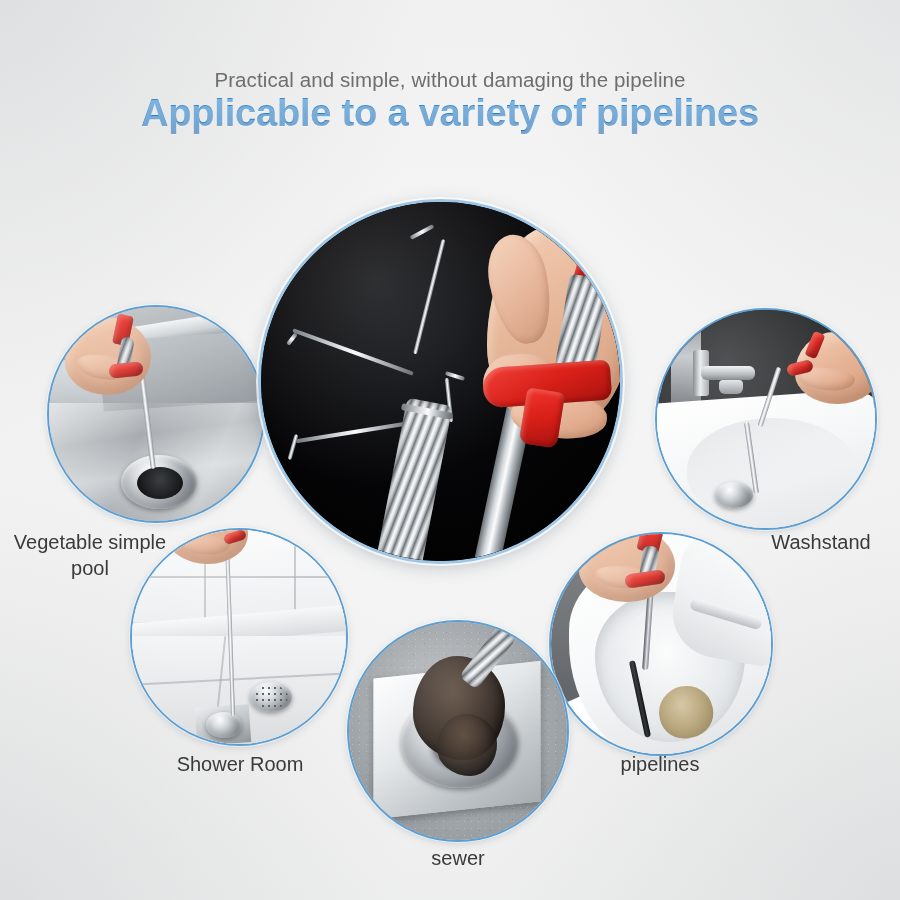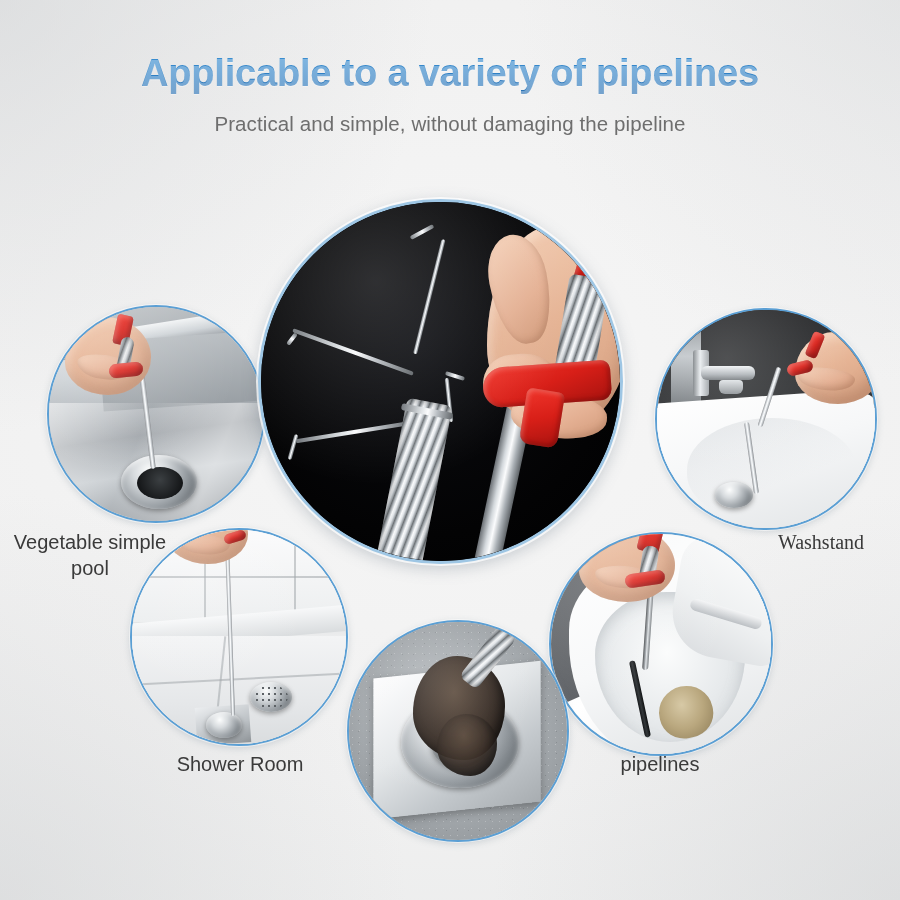--- a/index.html
+++ b/index.html
@@ -116,21 +116,21 @@
   .circle-label {
     position: absolute;
     font-size: 20px;
     color: #3a3a3a;
     text-align: center;
     line-height: 1.28;
     z-index: 15;
     white-space: pre-line;
   }
   #label-vegetable { left: 0px;   top: 530px; width: 180px; }
-  #label-washstand { left: 742px; top: 530px; width: 158px; font-family: Liberation Serif, serif; }
+  #label-washstand { left: 742px; top: 530px; width: 158px; }
   #label-shower    { left: 148px; top: 752px; width: 184px; }
   #label-sewer     { left: 360px; top: 846px; width: 196px; }
   #label-closestool{ left: 578px; top: 752px; width: 164px; }
 
   
 
   
   .hand {
     position: absolute;
     background: linear-gradient(160deg, #f3cdb3 0%, #e6b495 45%, #d39e7f 100%);
@@ -231,22 +231,22 @@
     border-radius: 48% 52% 44% 56% / 55% 48% 52% 45%;
     box-shadow: inset -4px -4px 10px rgba(0,0,0,0.55);
   }
 </style>
 </head>
 <body>
 
 <div id="stage">
 
   <div id="heading">
+    <div id="page-subtitle">Practical and simple, without damaging the pipeline</div>
     <div id="page-title">Applicable to a variety of pipelines</div>
-    <div id="page-subtitle">Practical and simple, without damaging the pipeline</div>
   </div>
 
   <div class="photo-circle" id="hero-circle">
     <div class="scene" id="hero-scene">
 
       <div class="claw-wire" style="left:152px; top:34px; width:4px; height:118px; transform:rotate(14deg); transform-origin:50% 100%;"></div>
       <div class="claw-wire" style="left:148px; top:28px; width:26px; height:4px; transform:rotate(-28deg);"></div>
 
       <div class="claw-wire" style="left:28px; top:148px; width:128px; height:4px; transform:rotate(20deg);"></div>
       <div class="claw-wire" style="left:24px; top:135px; width:14px; height:4px; transform:rotate(-52deg);"></div>
@@ -393,20 +393,21 @@
       <div class="chrome-drain" style="left:82px; top:100px; width:58px; height:46px;
                   background:radial-gradient(circle at 44% 34%, #cfd4d7 0%, #8e9397 45%, #53585c 80%, #33383b 100%);"></div>
 
       <div class="hair-clog" style="left:64px; top:34px; width:92px; height:104px;"></div>
       <div class="hair-clog" style="left:88px; top:92px; width:60px; height:62px; opacity:0.9;"></div>
 
       <div class="spring" style="left:128px; top:2px; width:22px; height:66px; transform:rotate(38deg);"></div>
       <div class="gloss"></div>
     </div>
   </div>
+  <div class="circle-label" id="label-sewer">sewer</div>
 
   <div class="photo-circle" id="circle-closestool">
     <div class="scene" id="scene-closestool">
 
       <div style="position:absolute; left:-16px; top:30px; width:120px; height:120px;
                   background:linear-gradient(150deg,#6f7276 0%,#5a5d61 100%); transform:rotate(-24deg);"></div>
 
       <div style="position:absolute; left:18px; top:24px; width:206px; height:208px;
                   background:linear-gradient(160deg,#ffffff 0%,#f7f8f9 45%,#dde0e2 100%);
                   border-radius:44% 44% 52% 52% / 36% 36% 62% 62%;"></div>

